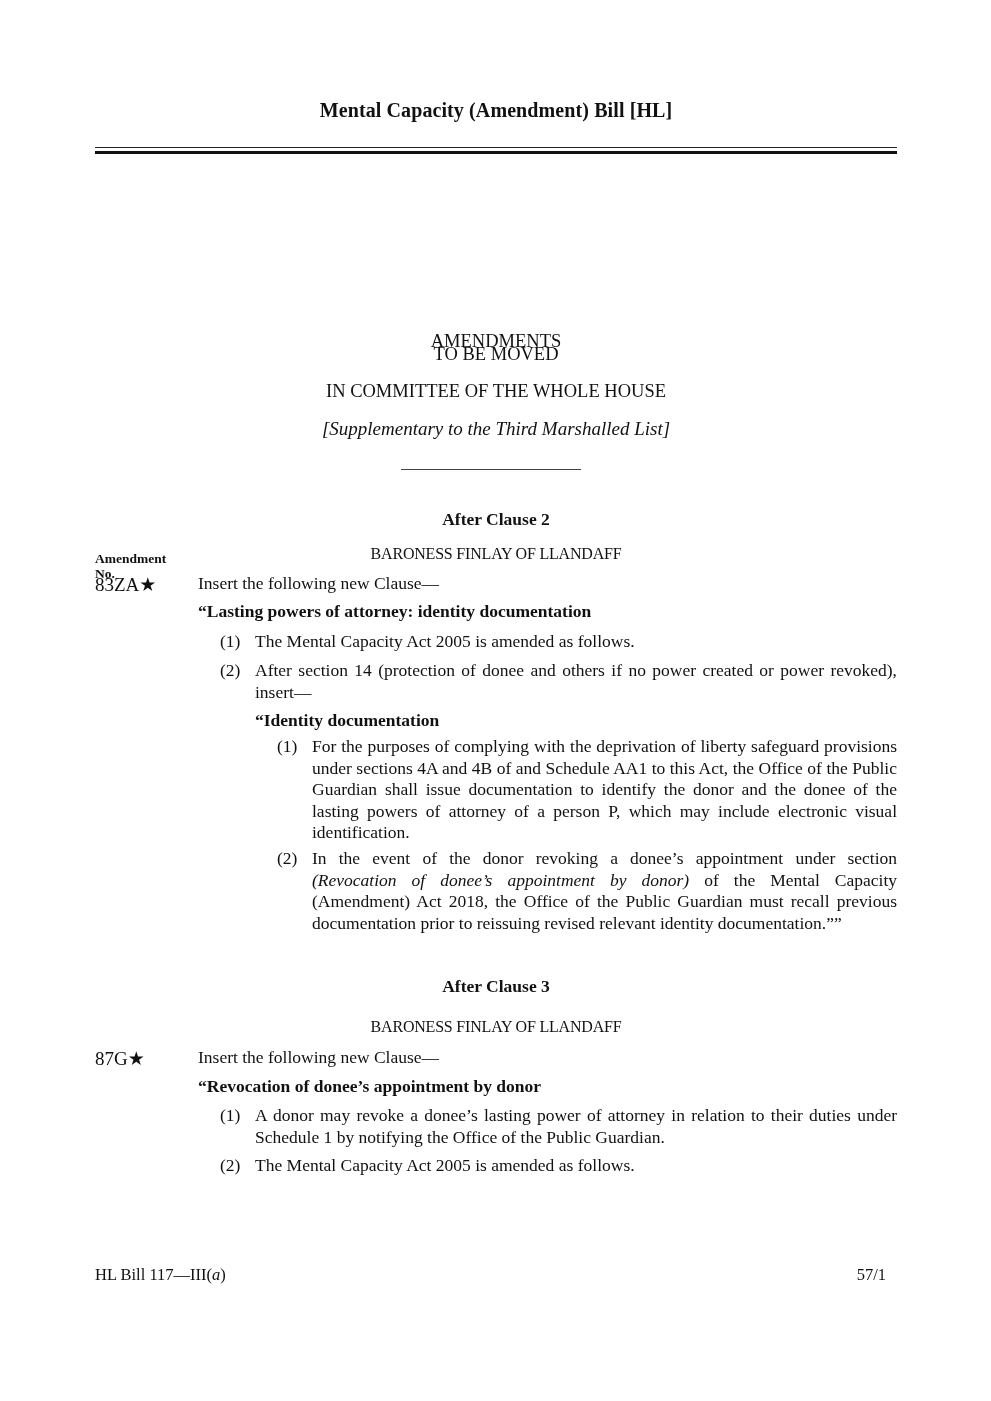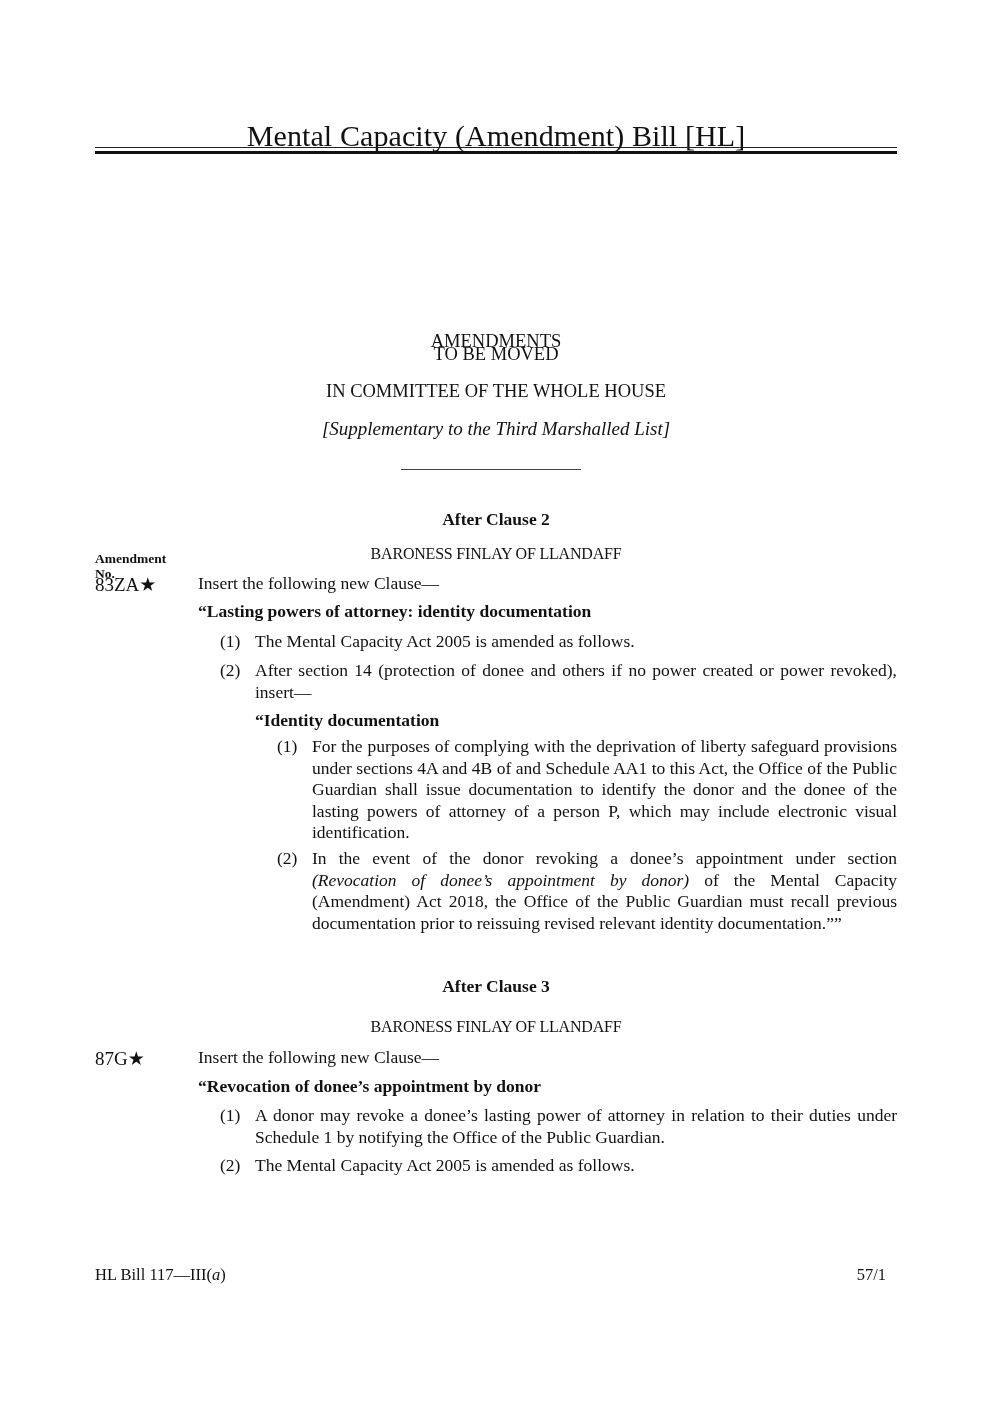--- a/index.html
+++ b/index.html
@@ -4,22 +4,22 @@
   <style>
     html, body { margin: 0; padding: 0; background: #ffffff; }
     body {
       width: 991px; height: 1401px; position: relative; overflow: hidden;
       font-family: "Liberation Serif", "DejaVu Serif", serif;
       color: #111111;
       font-size: 17.5px;
     }
     .abs { position: absolute; }
     .title {
-      left: 95px; width: 802px; top: 119px;
-      text-align: center; font-weight: normal; font-size: 30px; letter-spacing: 0.1px;
+      left: 95px; width: 802px; top: 99px;
+      text-align: center; font-weight: bold; font-size: 20px; letter-spacing: 0.1px;
     }
     .rule-thin { left: 95px; width: 802px; top: 147px; height: 1px; background: #222; }
     .rule-thick { left: 95px; width: 802px; top: 151px; height: 3px; background: #111; }
     .center-line { left: 95px; width: 802px; text-align: center; font-size: 18.5px; }
     .subtitle-italic { font-style: italic; font-size: 19px; }
     .short-rule { left: 401px; width: 180px; top: 469px; height: 1px; background: #444; }
     .amend-label { left: 95px; top: 511px; font-weight: bold; font-size: 13.5px; line-height: 15px; }
     .heading-bold { left: 95px; width: 802px; text-align: center; font-weight: bold; font-size: 17.5px; }
     .sponsor { left: 95px; width: 802px; text-align: center; font-size: 16px; letter-spacing: -0.2px; }
     .amend-no { left: 95px; font-weight: normal; font-size: 19px; }

